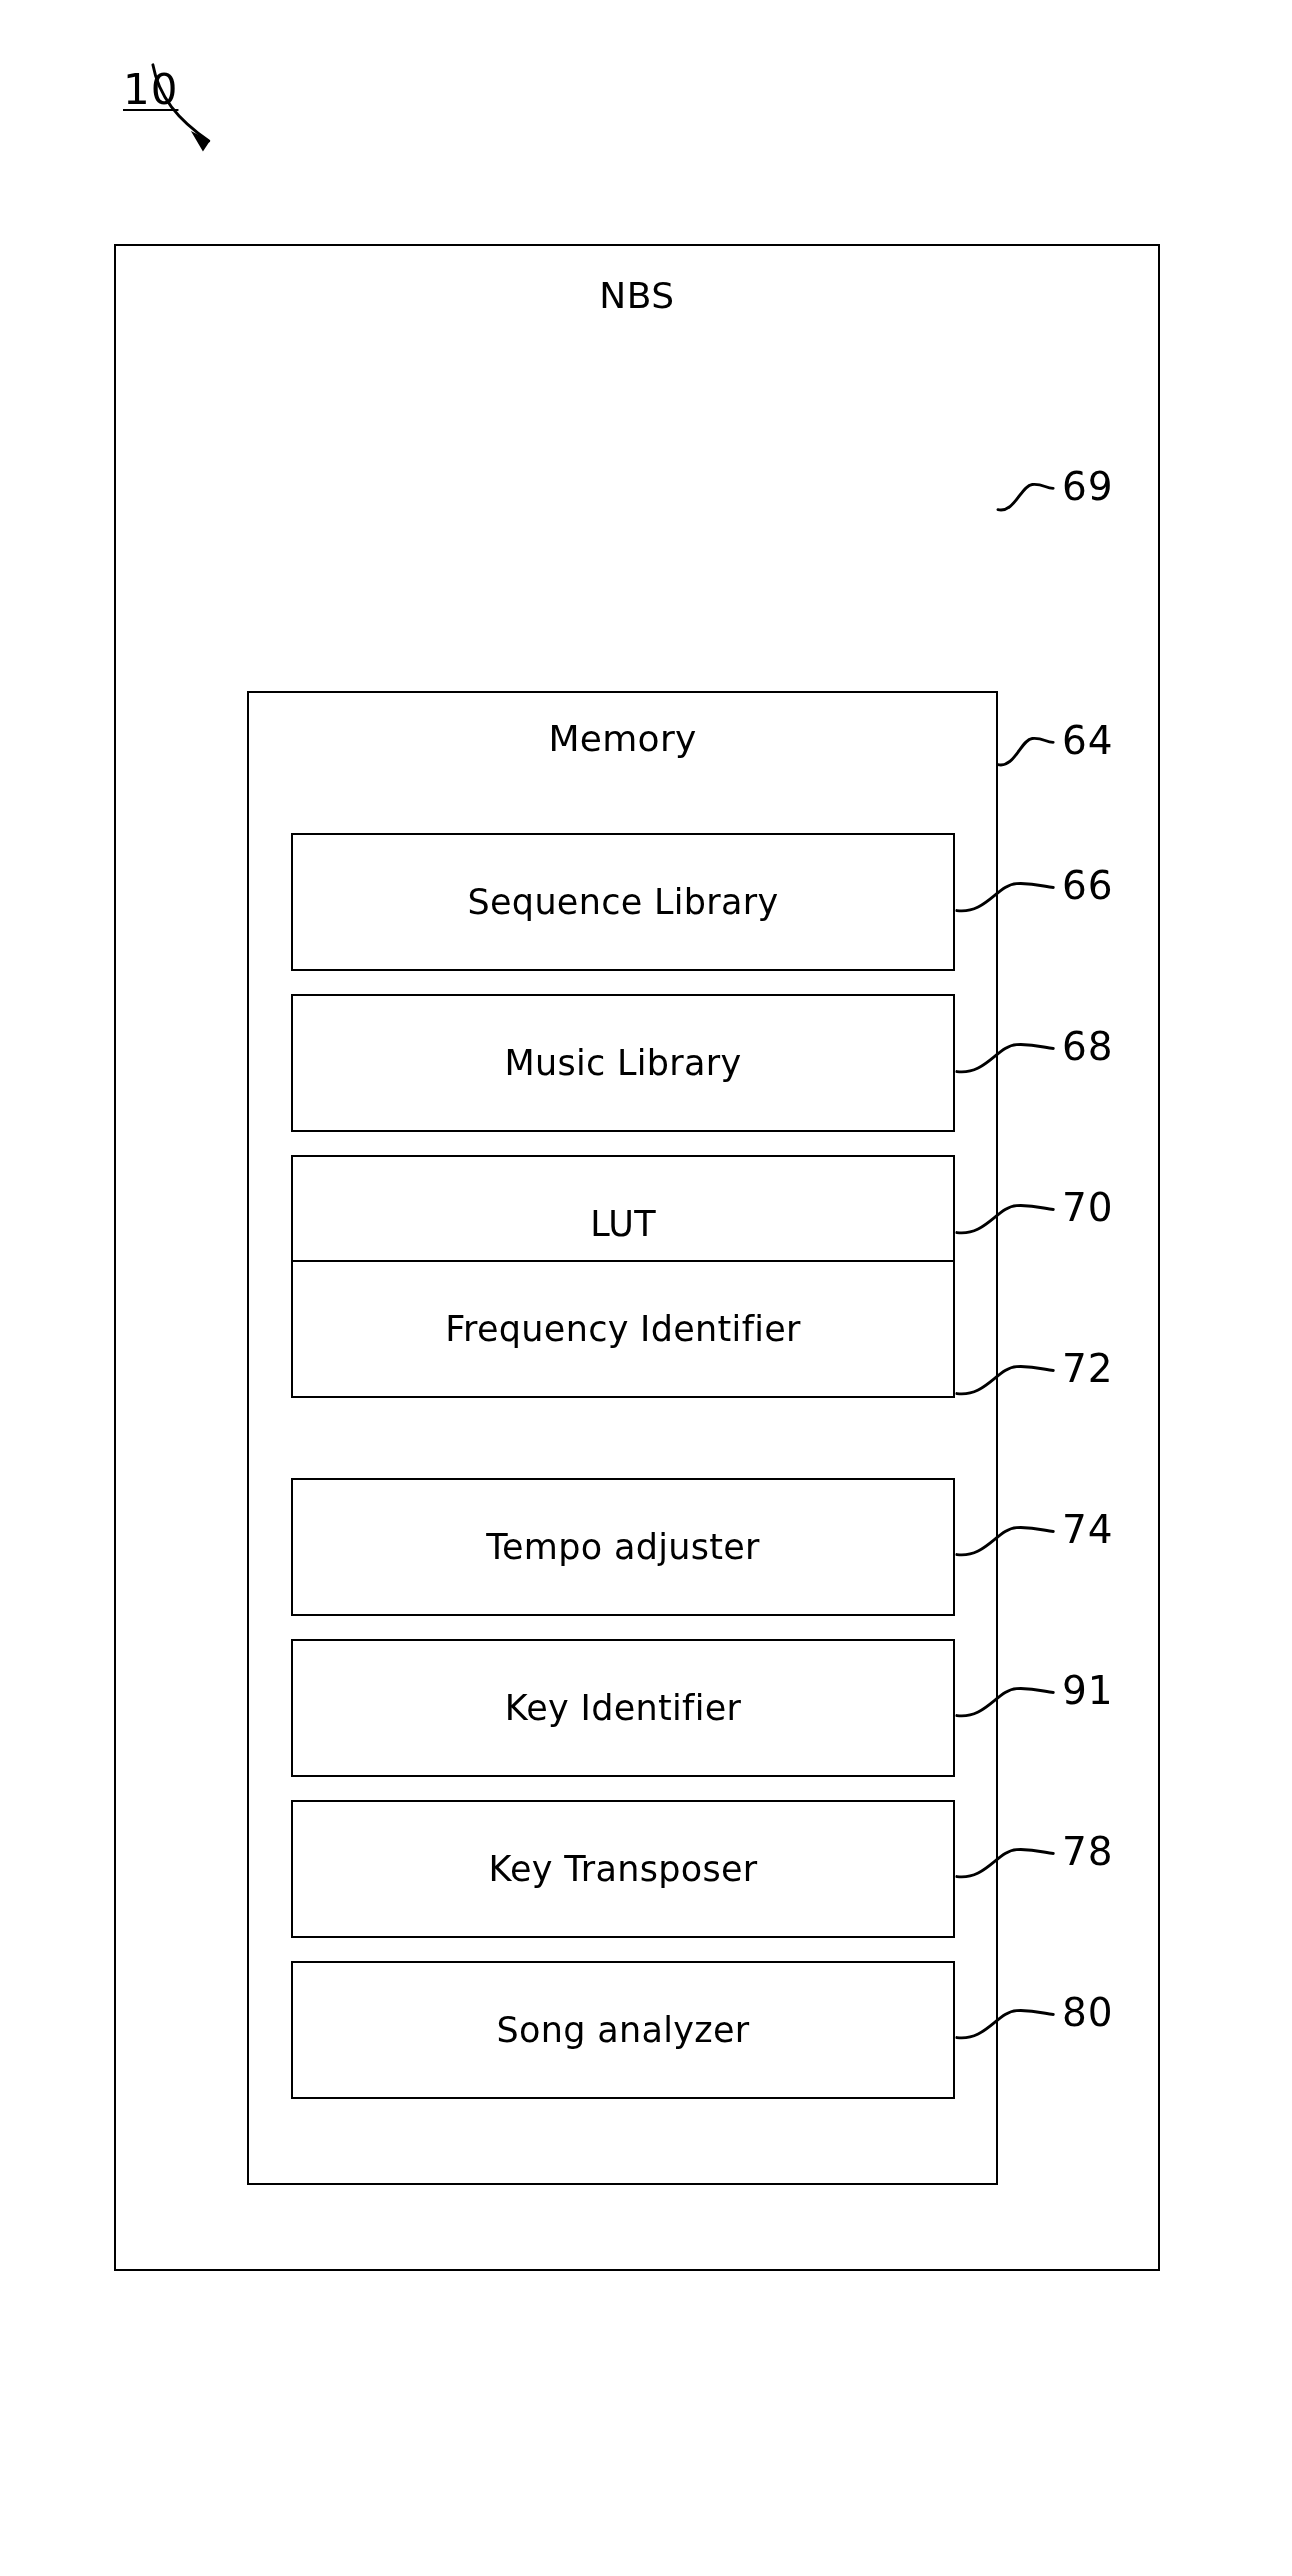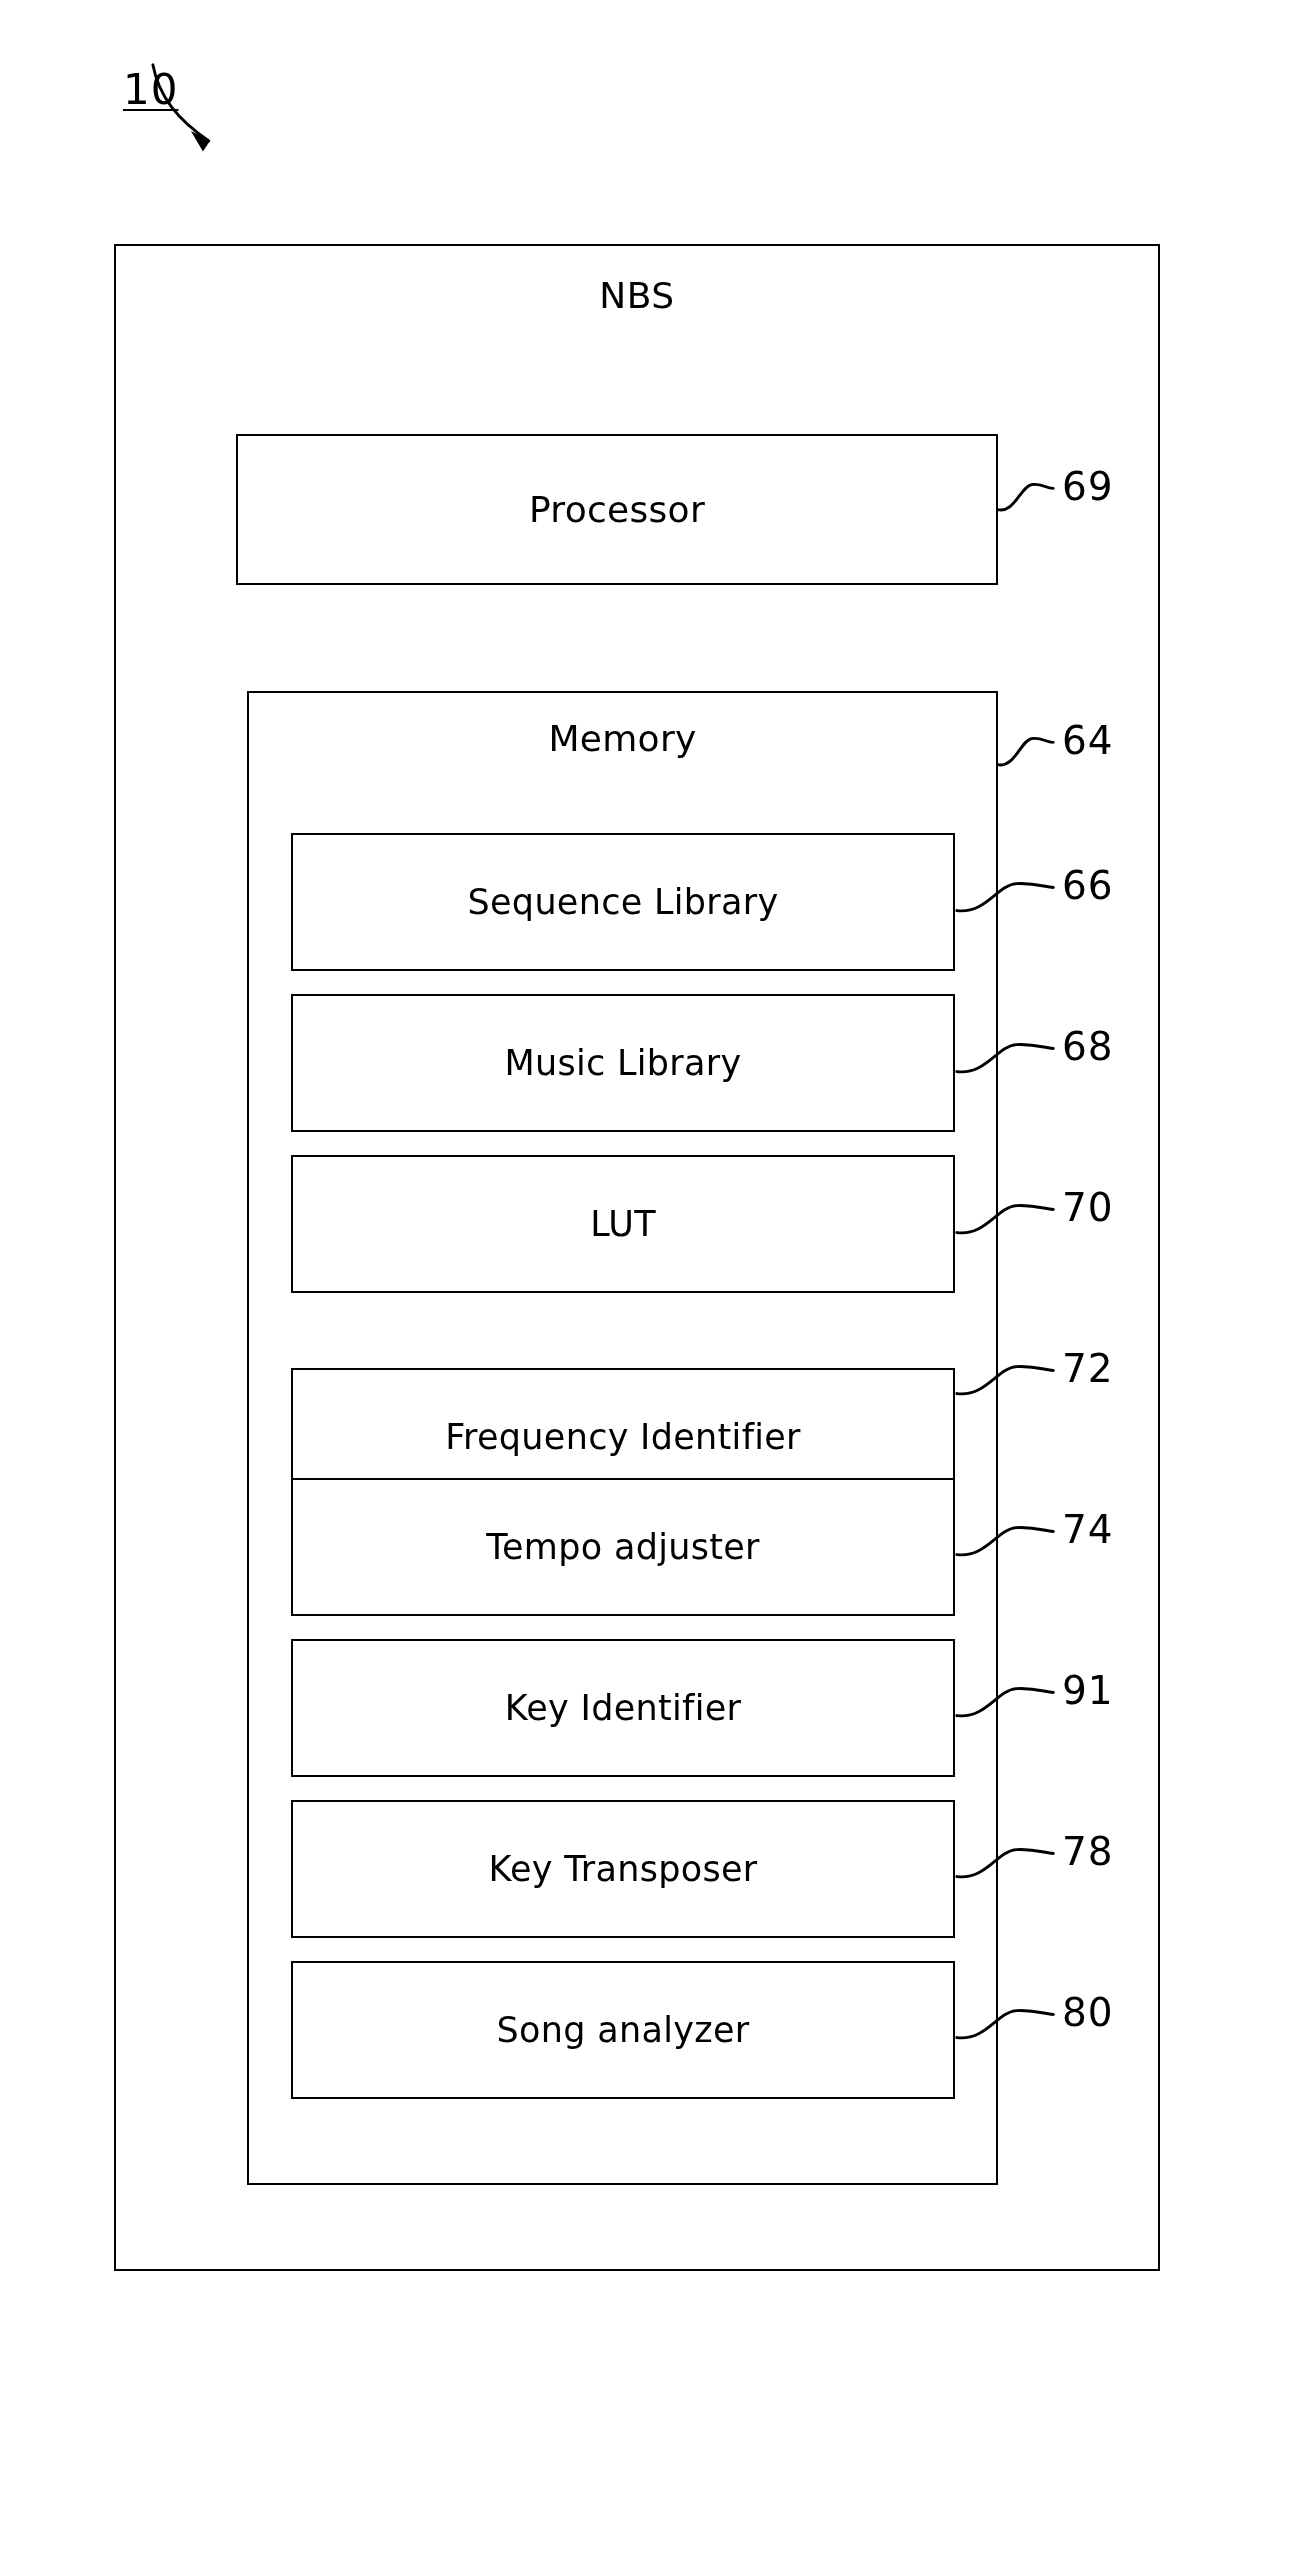--- a/index.html
+++ b/index.html
@@ -158,39 +158,36 @@
 
   <svg class="arrow-10" viewBox="0 0 120 110">
     <path d="M8,5 C14,38 34,62 66,84" fill="none" stroke="#000" stroke-width="3" stroke-linecap="round"></path>
     <path d="M66,84 L50,76 L60,93 Z" fill="#000" stroke="#000" stroke-width="2"></path>
   </svg>
 
   <div class="nbs-box">
     <div class="nbs-title">NBS</div>
   </div>
 
-  <div class="processor-box">
-    <span class="blk-label">Processor</span>
-  </div>
 
   <div class="memory-box">
     <div class="memory-title">Memory</div>
   </div>
 
   <div id="mem-items-host">
       <div class="mem-item" style="top: 833px;">
         <span class="blk-label">Sequence Library</span>
       </div>
       <div class="mem-item" style="top: 994px;">
         <span class="blk-label">Music Library</span>
       </div>
       <div class="mem-item" style="top: 1155px;">
         <span class="blk-label">LUT</span>
       </div>
-      <div class="mem-item" style="top: 1368px;">
+      <div class="mem-item" style="top: 1260px;">
         <span class="blk-label">Frequency Identifier</span>
       </div>
       <div class="mem-item" style="top: 1478px;">
         <span class="blk-label">Tempo adjuster</span>
       </div>
       <div class="mem-item" style="top: 1639px;">
         <span class="blk-label">Key Identifier</span>
       </div>
       <div class="mem-item" style="top: 1800px;">
         <span class="blk-label">Key Transposer</span>

